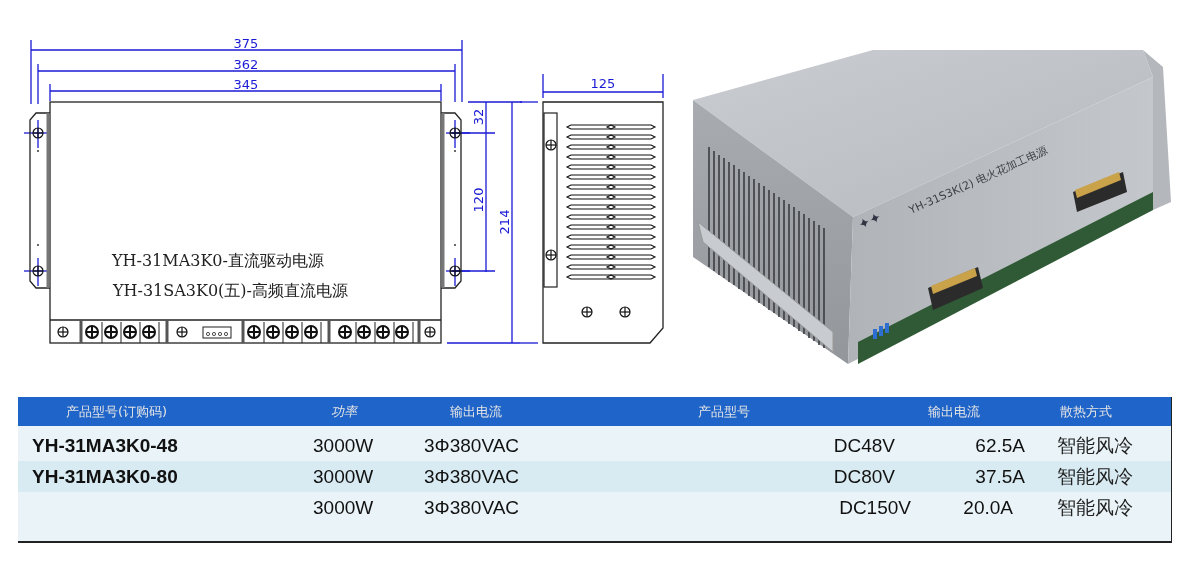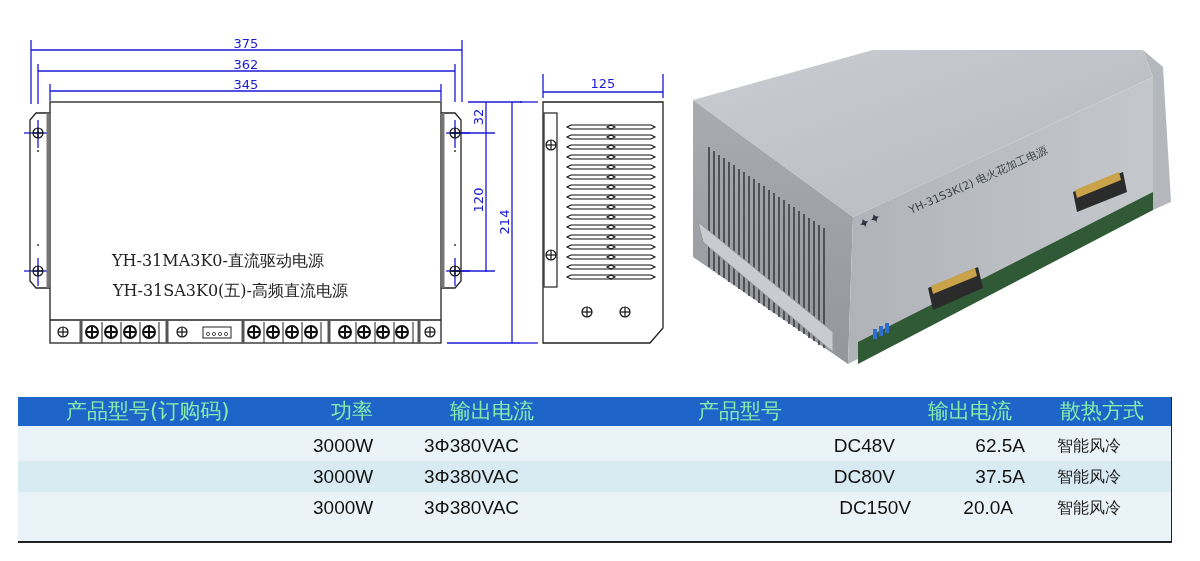--- a/index.html
+++ b/index.html
@@ -15,31 +15,31 @@
 
   
   .spec-table {
     position: absolute; left: 18px; top: 397px; width: 1154px; height: 146px;
     background: #eaf4f8; border-right: 1px solid #222; border-bottom: 2px solid #222;
   }
   .thead {
     position: absolute; left: 0; top: 0; width: 100%; height: 29px; background: #1f64c8;
   }
   .th {
-    position: absolute; top: 0; height: 29px; line-height: 29px; color: #86efac;
-    font-family: "DejaVu Sans", sans-serif; font-size: 21px; white-space: nowrap;
+    position: absolute; top: 0; height: 29px; line-height: 29px; color: #e5e5e5;
+    font-family: "DejaVu Sans", sans-serif; font-size: 13px; white-space: nowrap;
   }
   .row { position: absolute; left: 0; width: 100%; height: 31px; }
   .row.alt { background: #d8ebf2; }
   .td {
     position: absolute; top: 0; height: 31px; line-height: 31px; color: #111;
     font-size: 19px; white-space: nowrap;
   }
   .td.model { font-weight: bold; left: 14px; }
-  .td.cn { font-family: "DejaVu Sans", sans-serif; font-size: 16px; color: #222; }
+  .td.cn { font-family: "DejaVu Sans", sans-serif; font-size: 19px; color: #222; }
 </style>
 </head>
 <body>
 
 <svg class="drawing" width="680" height="380" viewBox="0 0 680 380">
   <defs>
     <g id="screw">
       <circle r="5" fill="none" stroke="#111" stroke-width="1.2"></circle>
       <line x1="-5" y1="0" x2="5" y2="0" stroke="#111" stroke-width="1.2"></line>
       <line x1="0" y1="-5" x2="0" y2="5" stroke="#111" stroke-width="1.2"></line>
@@ -281,36 +281,38 @@
   <rect x="202" y="281" width="4" height="10" fill="#2d6fd1"></rect>
 
   <text x="178" y="188" font-size="14" fill="#334" font-family="DejaVu Sans, sans-serif" transform="rotate(-24 178 188)">✦✦</text>
 
   <text x="228" y="172" font-size="11" fill="#3a3f46" font-family="DejaVu Sans, sans-serif" transform="rotate(-24 228 172)">YH-31S3K(2) 电火花加工电源</text>
 </svg>
 
 <div class="spec-table">
   <div class="thead">
     <span class="th" style="left:48px;">产品型号(订购码)</span>
-    <span class="th" style="left:313px;">功率</span>
+    <span class="th" style="left:313px;font-style:italic;">功率</span>
     <span class="th" style="left:432px;">输出电流</span>
     <span class="th" style="left:680px;">产品型号</span>
     <span class="th" style="left:910px;">输出电流</span>
     <span class="th" style="left:1042px;">散热方式</span>
   </div>
 
   <div class="row" style="top:33px;">
+    <span class="td model">YH-31MA3K0-48</span>
     <span class="td" style="left:295px;">3000W</span>
     <span class="td" style="left:406px;">3Φ380VAC</span>
     <span class="td" style="right:276px;text-align:right;">DC48V</span>
     <span class="td" style="right:146px;">62.5A</span>
     <span class="td cn" style="left:1039px;">智能风冷</span>
   </div>
 
   <div class="row alt" style="top:64px;">
+    <span class="td model">YH-31MA3K0-80</span>
     <span class="td" style="left:295px;">3000W</span>
     <span class="td" style="left:406px;">3Φ380VAC</span>
     <span class="td" style="right:276px;text-align:center;">DC80V</span>
     <span class="td" style="right:146px;">37.5A</span>
     <span class="td cn" style="left:1039px;">智能风冷</span>
   </div>
 
   <div class="row" style="top:95px;">
     <span class="td" style="left:295px;">3000W</span>
     <span class="td" style="left:406px;">3Φ380VAC</span>

